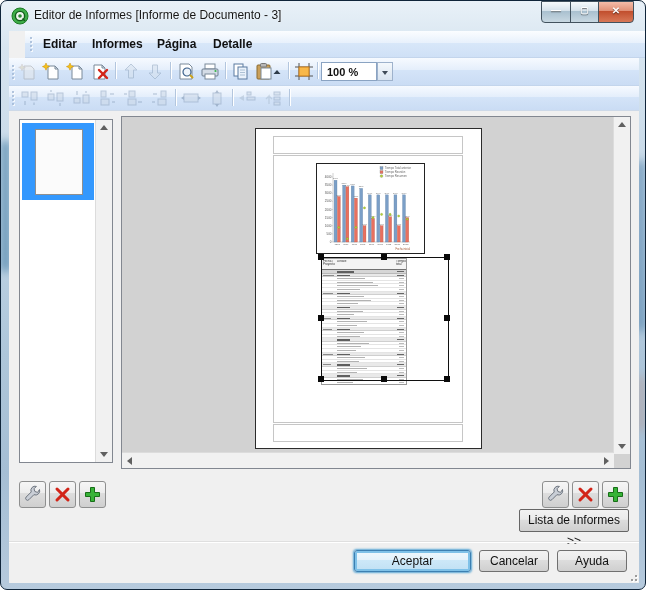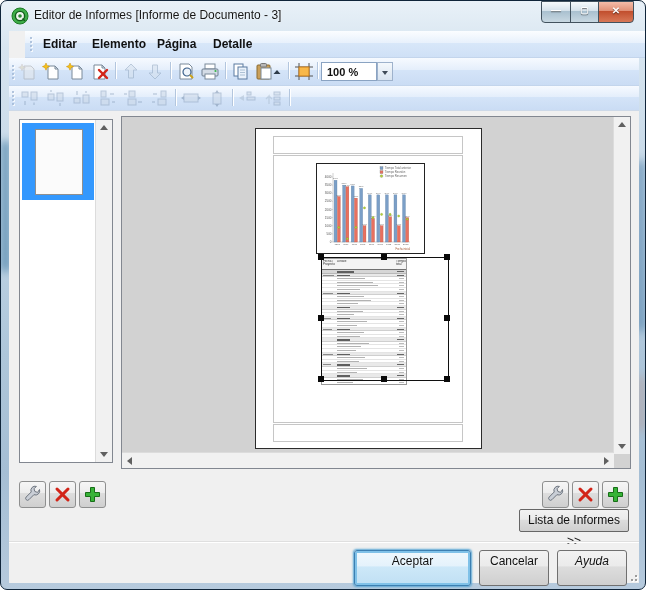--- a/index.html
+++ b/index.html
@@ -51,21 +51,21 @@
   .sel-rect{position:absolute;left:65px;top:128px;width:126px;height:122px;border:1px solid #101010;}
   .handle{position:absolute;width:6px;height:6px;background:#0a0a0a;}
   #ptable{position:absolute;left:65px;top:129px;width:86px;height:127px;background:#fff;border:1px solid #9a9a9a;box-sizing:border-box;overflow:hidden;}
   .t-colsep{position:absolute;top:0;bottom:0;width:1px;background:#cdcdcd;}
   .t-head{position:relative;height:10px;background:#f4f4f4;border-bottom:1px solid #707070;font-size:3px;color:#333;}
   .t-head span{position:absolute;top:1px;line-height:3.4px;overflow:hidden;}
   .trow{position:relative;box-sizing:border-box;}
   .btm-btn{position:absolute;width:27px;height:27px;border:1px solid #8e8f8f;border-radius:3px;box-sizing:border-box;
     background:linear-gradient(180deg,#f6f6f6 0%,#ececec 45%,#dddddd 46%,#cfcfcf 100%);}
   .btm-btn svg{position:absolute;left:3px;top:3px;}
-  .push-btn{position:absolute;height:36px;border:1px solid #707070;border-radius:3px;box-sizing:border-box;font-size:12px;color:#111;text-align:center;
+  .push-btn{position:absolute;height:22px;border:1px solid #707070;border-radius:3px;box-sizing:border-box;font-size:12px;color:#111;text-align:center;
     background:linear-gradient(180deg,#f2f2f2 0%,#ebebeb 45%,#dddddd 46%,#cfcfcf 100%);line-height:21px;}
   .default-btn{border:1px solid #3c7fb1;box-shadow:0 0 0 2px #7fc1e8 inset, 0 0 2px 1px #5aa6d4;
     background:linear-gradient(180deg,#f0f8fd 0%,#e4f2fb 45%,#cde8f8 46%,#c0e0f4 100%);}
   .sep-line{position:absolute;left:0;width:630px;height:1px;background:#dfdfdf;border-bottom:1px solid #ffffff;}
   .grip-corner{position:absolute;right:2px;bottom:2px;width:12px;height:12px;}
   .grip-corner i{position:absolute;width:2px;height:2px;background:#9b9b9b;box-shadow:1px 1px 0 #fff;}
 </style>
 </head>
 <body>
 
@@ -97,21 +97,21 @@
   <div class="dialog">
 
     <div class="menubar">
       <div class="grip" style="left:5px;">
           <i></i>
           <i></i>
           <i></i>
           <i></i>
         </div>
       <div class="menu-item" style="left:11px;">Editar</div>
-      <div class="menu-item" style="left:60px;">Elemento</div>
+      <div class="menu-item" style="left:60px;">Informes</div>
       <div class="menu-item" style="left:125px;">Página</div>
       <div class="menu-item" style="left:181px;">Detalle</div>
     </div>
 
     <div class="toolbar" id="toolbar-main">
       <div class="grip" style="left:3px;top:7px;">
           <i></i>
           <i></i>
           <i></i>
           <i></i>
@@ -603,21 +603,21 @@
           <path d="M7.5 2.5h4v5h5v4h-5v5h-4v-5h-5v-4h5z" fill="#37b337" stroke="#176e17" stroke-width="1"></path>
         </svg>
     </div>
 
     <div class="push-btn" style="left:510px;top:478px;width:110px;height:23px;border:1px solid #666;border-radius:2px;">Lista de Informes &gt;&gt;</div>
 
     <div class="sep-line" style="top:510px;"></div>
 
     <div class="push-btn default-btn" style="left:345px;top:519px;width:117px;">Aceptar</div>
     <div class="push-btn" style="left:470px;top:519px;width:70px;">Cancelar</div>
-    <div class="push-btn" style="left:548px;top:519px;width:70px;font-style:italic;">Ayuda</div>
+    <div class="push-btn" style="left:548px;top:519px;width:70px;">Ayuda</div>
 
     <div class="grip-corner">
       <i style="right:0;bottom:0;"></i>
         <i style="right:4px;bottom:0;"></i>
         <i style="right:0;bottom:4px;"></i>
     </div>
   </div>
 </div>
 
 </body></html>

